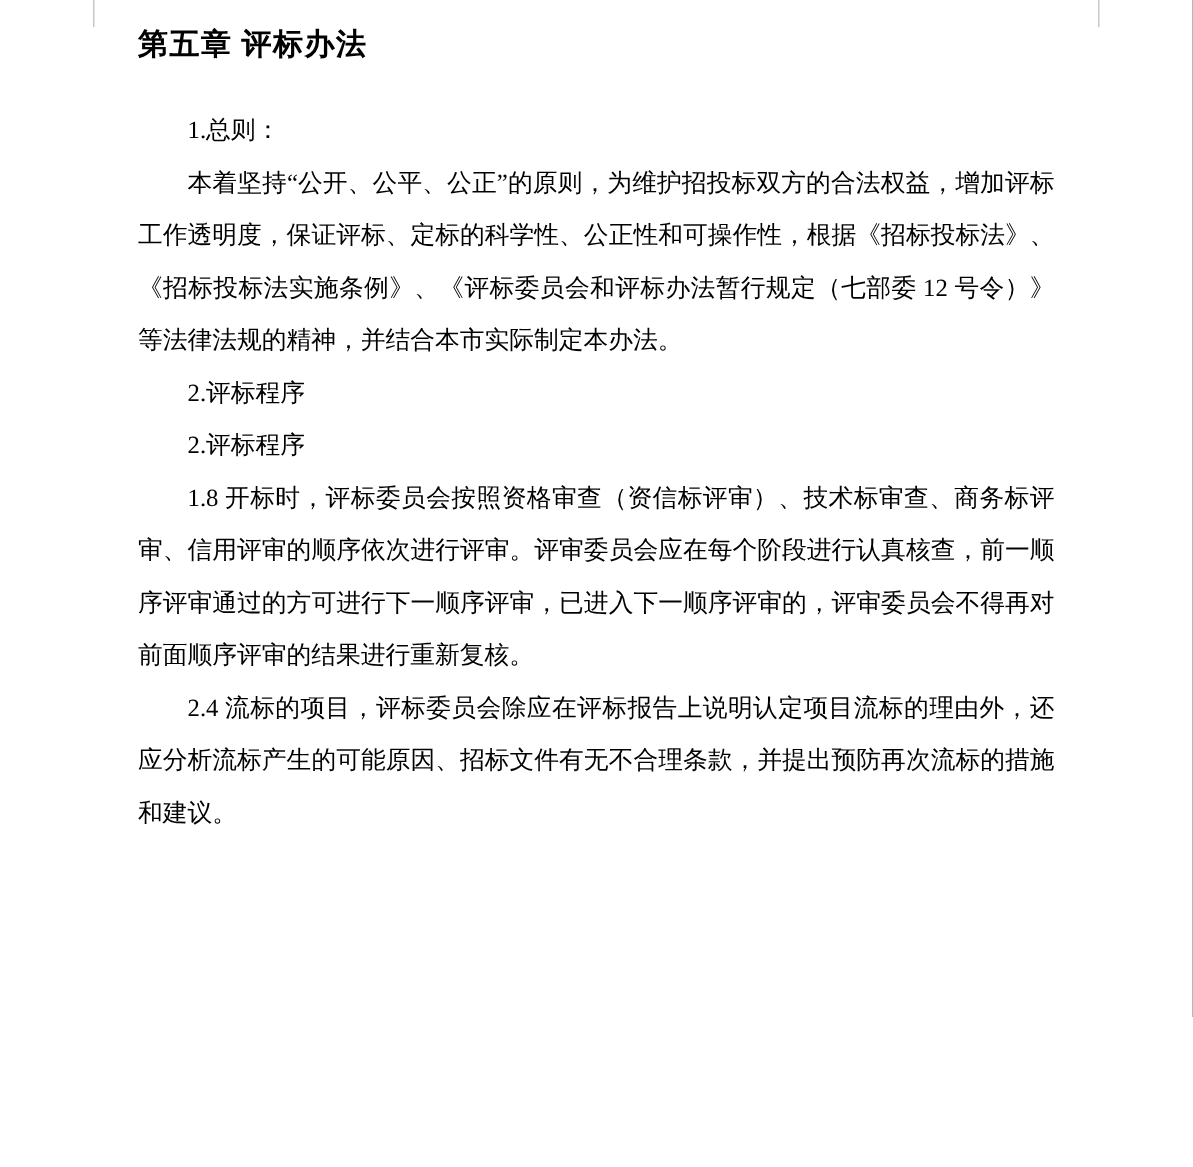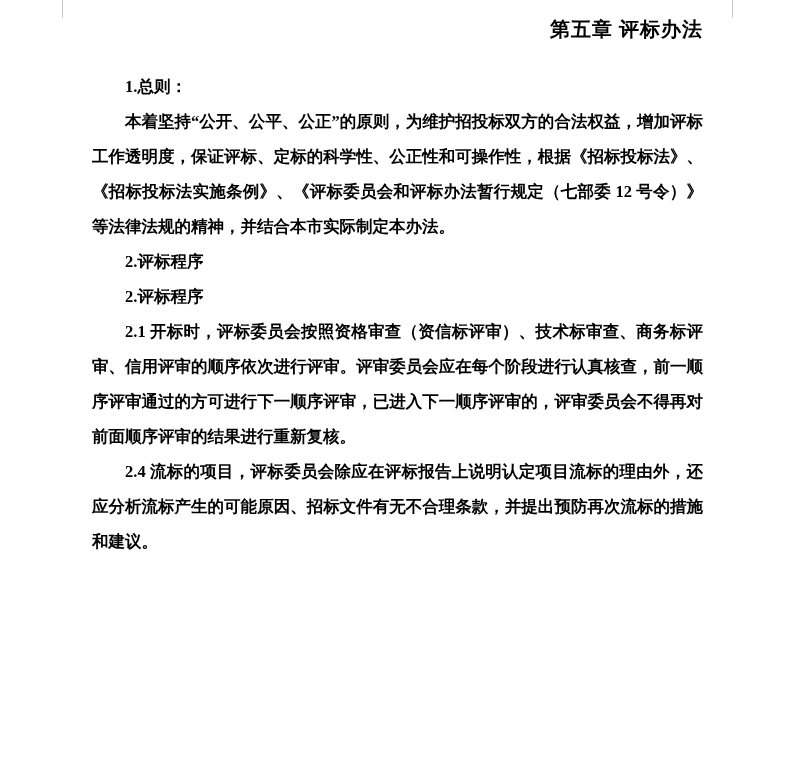--- a/index.html
+++ b/index.html
@@ -41,56 +41,55 @@
     border-bottom: 0;
   }
   .content {
     position: absolute;
     left: 92px;
     right: 92px;
     top: 0;
     bottom: 0;
   }
   .doc-title {
-    text-align: right;
+    text-align: left;
     font-size: 20px;
     font-weight: bold;
     letter-spacing: 1px;
     margin-top: 16px;
     margin-bottom: 0;
     color: #000;
     font-family: "Liberation Serif", "DejaVu Serif", serif;
   }
   .para {
     font-size: 16.5px;
     line-height: 35px;
     color: #000;
     text-align: justify;
     text-justify: inter-ideograph;
     margin: 0;
     text-indent: 2em;
-    font-weight: bold;
   }
   .para.bold {
-    font-weight: bold;
+    font-weight: normal;
   }
   .spacer-lg { height: 26px; }
 </style>
 </head>
 <body>
 
 <div class="page">
   <div class="corner corner-tl"></div>
   <div class="corner corner-tr"></div>
 
   <div class="content">
     <h1 class="doc-title">第五章  评标办法</h1>
 
     <div class="spacer-lg"></div>
 
     <p class="para bold">1.总则：</p>
     <p class="para">本着坚持“公开、公平、公正”的原则，为维护招投标双方的合法权益，增加评标工作透明度，保证评标、定标的科学性、公正性和可操作性，根据《招标投标法》、《招标投标法实施条例》、《评标委员会和评标办法暂行规定（七部委 12 号令）》等法律法规的精神，并结合本市实际制定本办法。</p>
     <p class="para bold">2.评标程序</p>
     <p class="para">2.评标程序</p>
-    <p class="para">2.1 开标时，评标委员会按照资格审查（资信标评审）、技术标审查、商务标评审、信用评审的顺序依次进行评审。评审委员会应在每个阶段进行认真核查，前一顺序评审通过的方可进行下一顺序评审，已进入下一顺序评审的，评审委员会不得再对前面顺序评审的结果进行重新复核。</p>
+    <p class="para">1.8 开标时，评标委员会按照资格审查（资信标评审）、技术标审查、商务标评审、信用评审的顺序依次进行评审。评审委员会应在每个阶段进行认真核查，前一顺序评审通过的方可进行下一顺序评审，已进入下一顺序评审的，评审委员会不得再对前面顺序评审的结果进行重新复核。</p>
     <p class="para">2.4 流标的项目，评标委员会除应在评标报告上说明认定项目流标的理由外，还应分析流标产生的可能原因、招标文件有无不合理条款，并提出预防再次流标的措施和建议。</p>
   </div>
 </div>
 
 </body></html>

